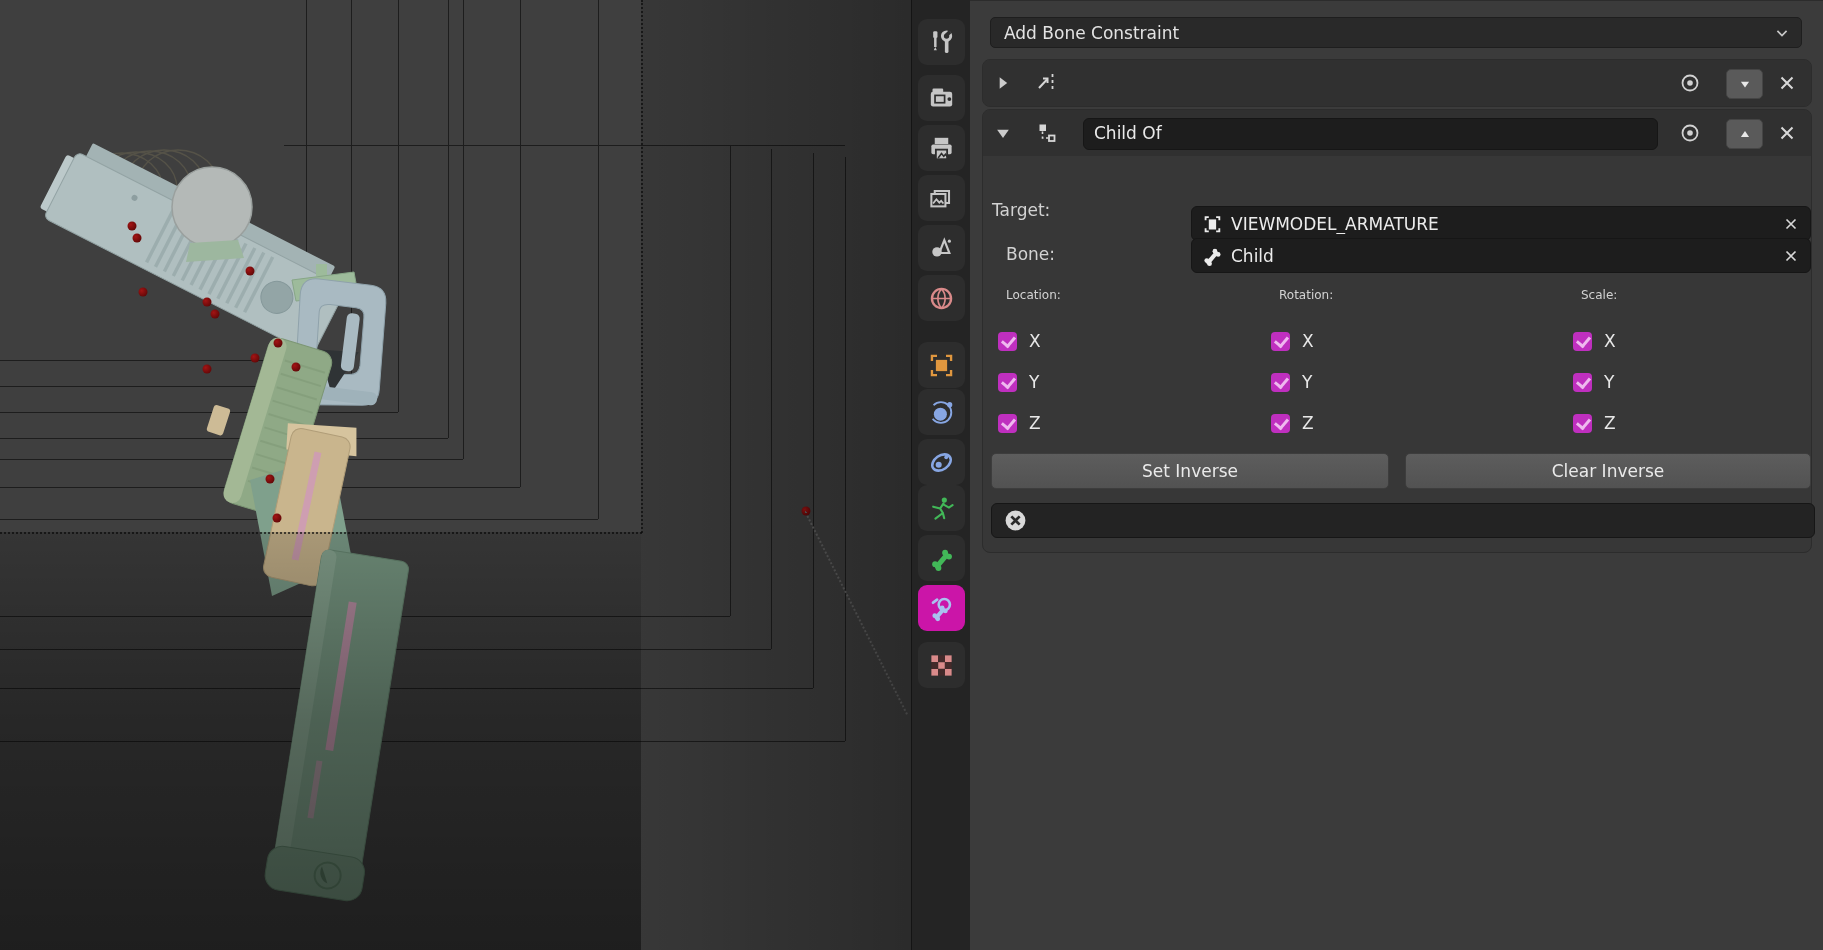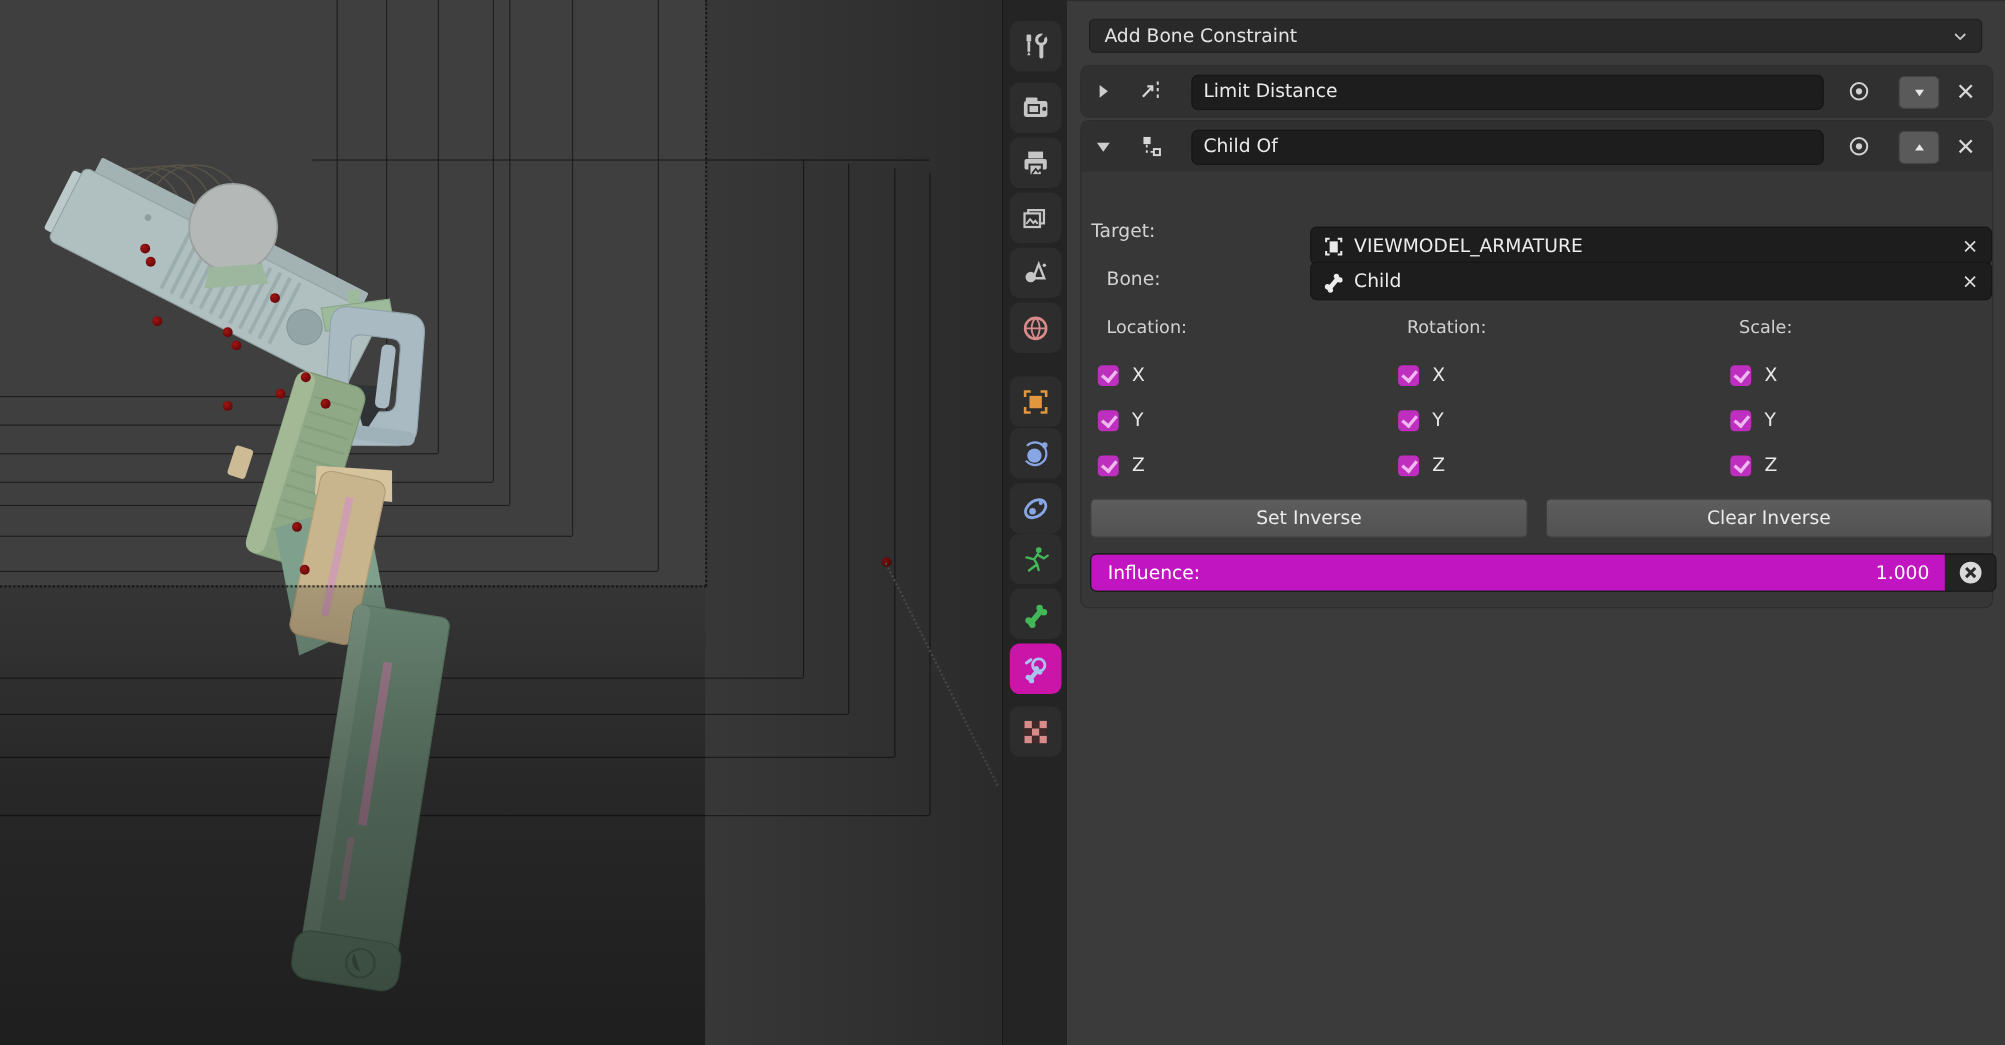--- a/index.html
+++ b/index.html
@@ -48,21 +48,21 @@
     border-radius:5px;display:flex;align-items:center;justify-content:center;cursor:pointer;}
   .extras-btn svg{width:14px;height:14px;color:#e8e8e8;}
   .close-btn{position:absolute;left:793px;top:12px;width:22px;height:22px;color:#d8d8d8;cursor:pointer;}
   .frow-label{position:absolute;color:#d2d2d2;font-size:17px;}
   .ffield{position:absolute;left:208px;width:618px;height:33px;background:#1d1d1d;border:1px solid #161616;
     border-radius:6px;display:flex;align-items:center;cursor:pointer;}
   .ffield .f-icon{width:22px;height:22px;margin:0 8px 0 9px;color:#ececec;flex:none;}
   .ffield .f-text{color:#ececec;font-size:17px;flex:1;white-space:nowrap;overflow:hidden;}
   .ffield .f-x{width:18px;height:18px;color:#d8d8d8;margin-right:10px;flex:none;}
   .axis-col{position:absolute;width:250px;}
-  .axis-col .col-label{color:#d2d2d2;font-size:16px;height:22px;}
+  .axis-col .col-label{color:#d2d2d2;font-size:12px;height:22px;}
   .axis-row{display:flex;align-items:center;gap:12px;margin-top:21px;cursor:pointer;}
   .cb{width:19px;height:19px;border-radius:4px;background:#bf2fbf;position:relative;flex:none;}
   .cb::after{content:"";position:absolute;left:5.5px;top:2.5px;width:6px;height:10px;
     border-right:3px solid #efb9ef;border-bottom:3px solid #efb9ef;transform:rotate(40deg);}
   .axis-row span{color:#e8e8e8;font-size:17px;}
   .op-btn{position:absolute;height:34px;background:linear-gradient(#5d5d5d,#525252);border:1px solid #3d3d3d;
     border-radius:5px;color:#eaeaea;font-size:17px;display:flex;align-items:center;justify-content:center;cursor:pointer;}
   .influence{position:absolute;left:8px;width:822px;height:33px;border-radius:6px;background:#232323;
     border:1px solid #161616;overflow:hidden;display:flex;cursor:pointer;}
   .influence .inf-fill{width:776px;height:100%;background:#c215c2;display:flex;align-items:center;}
@@ -305,21 +305,20 @@
   <div class="cbox collapsed" style="top:58px;height:46px;">
     <div class="cbox-header">
       <svg class="expander" viewBox="0 0 24 24">
           <path d="M8 5l9 7-9 7z" fill="currentColor"></path>
         </svg>
       <svg class="ctype-icon" viewBox="0 0 24 24">
         <path d="M17.5 3v18" stroke="currentColor" stroke-width="1.8" stroke-dasharray="3 3" fill="none"></path>
         <path d="M4 17L12 8.5" stroke="currentColor" stroke-width="2" fill="none"></path>
         <path d="M12.5 12V7.5H8" fill="none" stroke="currentColor" stroke-width="2"></path>
       </svg>
-      <div class="cname">Limit Distance</div>
       <svg class="eye-btn" viewBox="0 0 24 24">
         <circle cx="12" cy="12" r="7.5" fill="none" stroke="currentColor" stroke-width="1.8"></circle>
           <circle cx="12" cy="12" r="2.8" fill="currentColor"></circle>
       </svg>
       <div class="extras-btn">
         <svg viewBox="0 0 24 24">
             <path d="M5 8h14l-7 10z" fill="currentColor"></path>
           </svg>
       </div>
       <svg class="close-btn" viewBox="0 0 24 24">
@@ -423,24 +422,20 @@
       <div class="axis-row">
           <div class="cb"></div>
           <span>Z</span>
         </div>
     </div>
 
     <div class="op-btn" style="left:8px;top:343px;width:396px;">Set Inverse</div>
     <div class="op-btn" style="left:422px;top:343px;width:404px;">Clear Inverse</div>
 
     <div class="influence" style="top:393px;">
-      <div class="inf-fill">
-        <span class="inf-label">Influence:</span>
-        <span class="inf-value">1.000</span>
-      </div>
       <div class="inf-clear">
         <svg viewBox="0 0 24 24">
           <circle cx="12" cy="12" r="9.5" fill="#d9d9d9"></circle>
           <path d="M8 8l8 8M16 8l-8 8" stroke="#2a2a2a" stroke-width="2.6" fill="none"></path>
         </svg>
       </div>
     </div>
   </div>
 </div>
 

